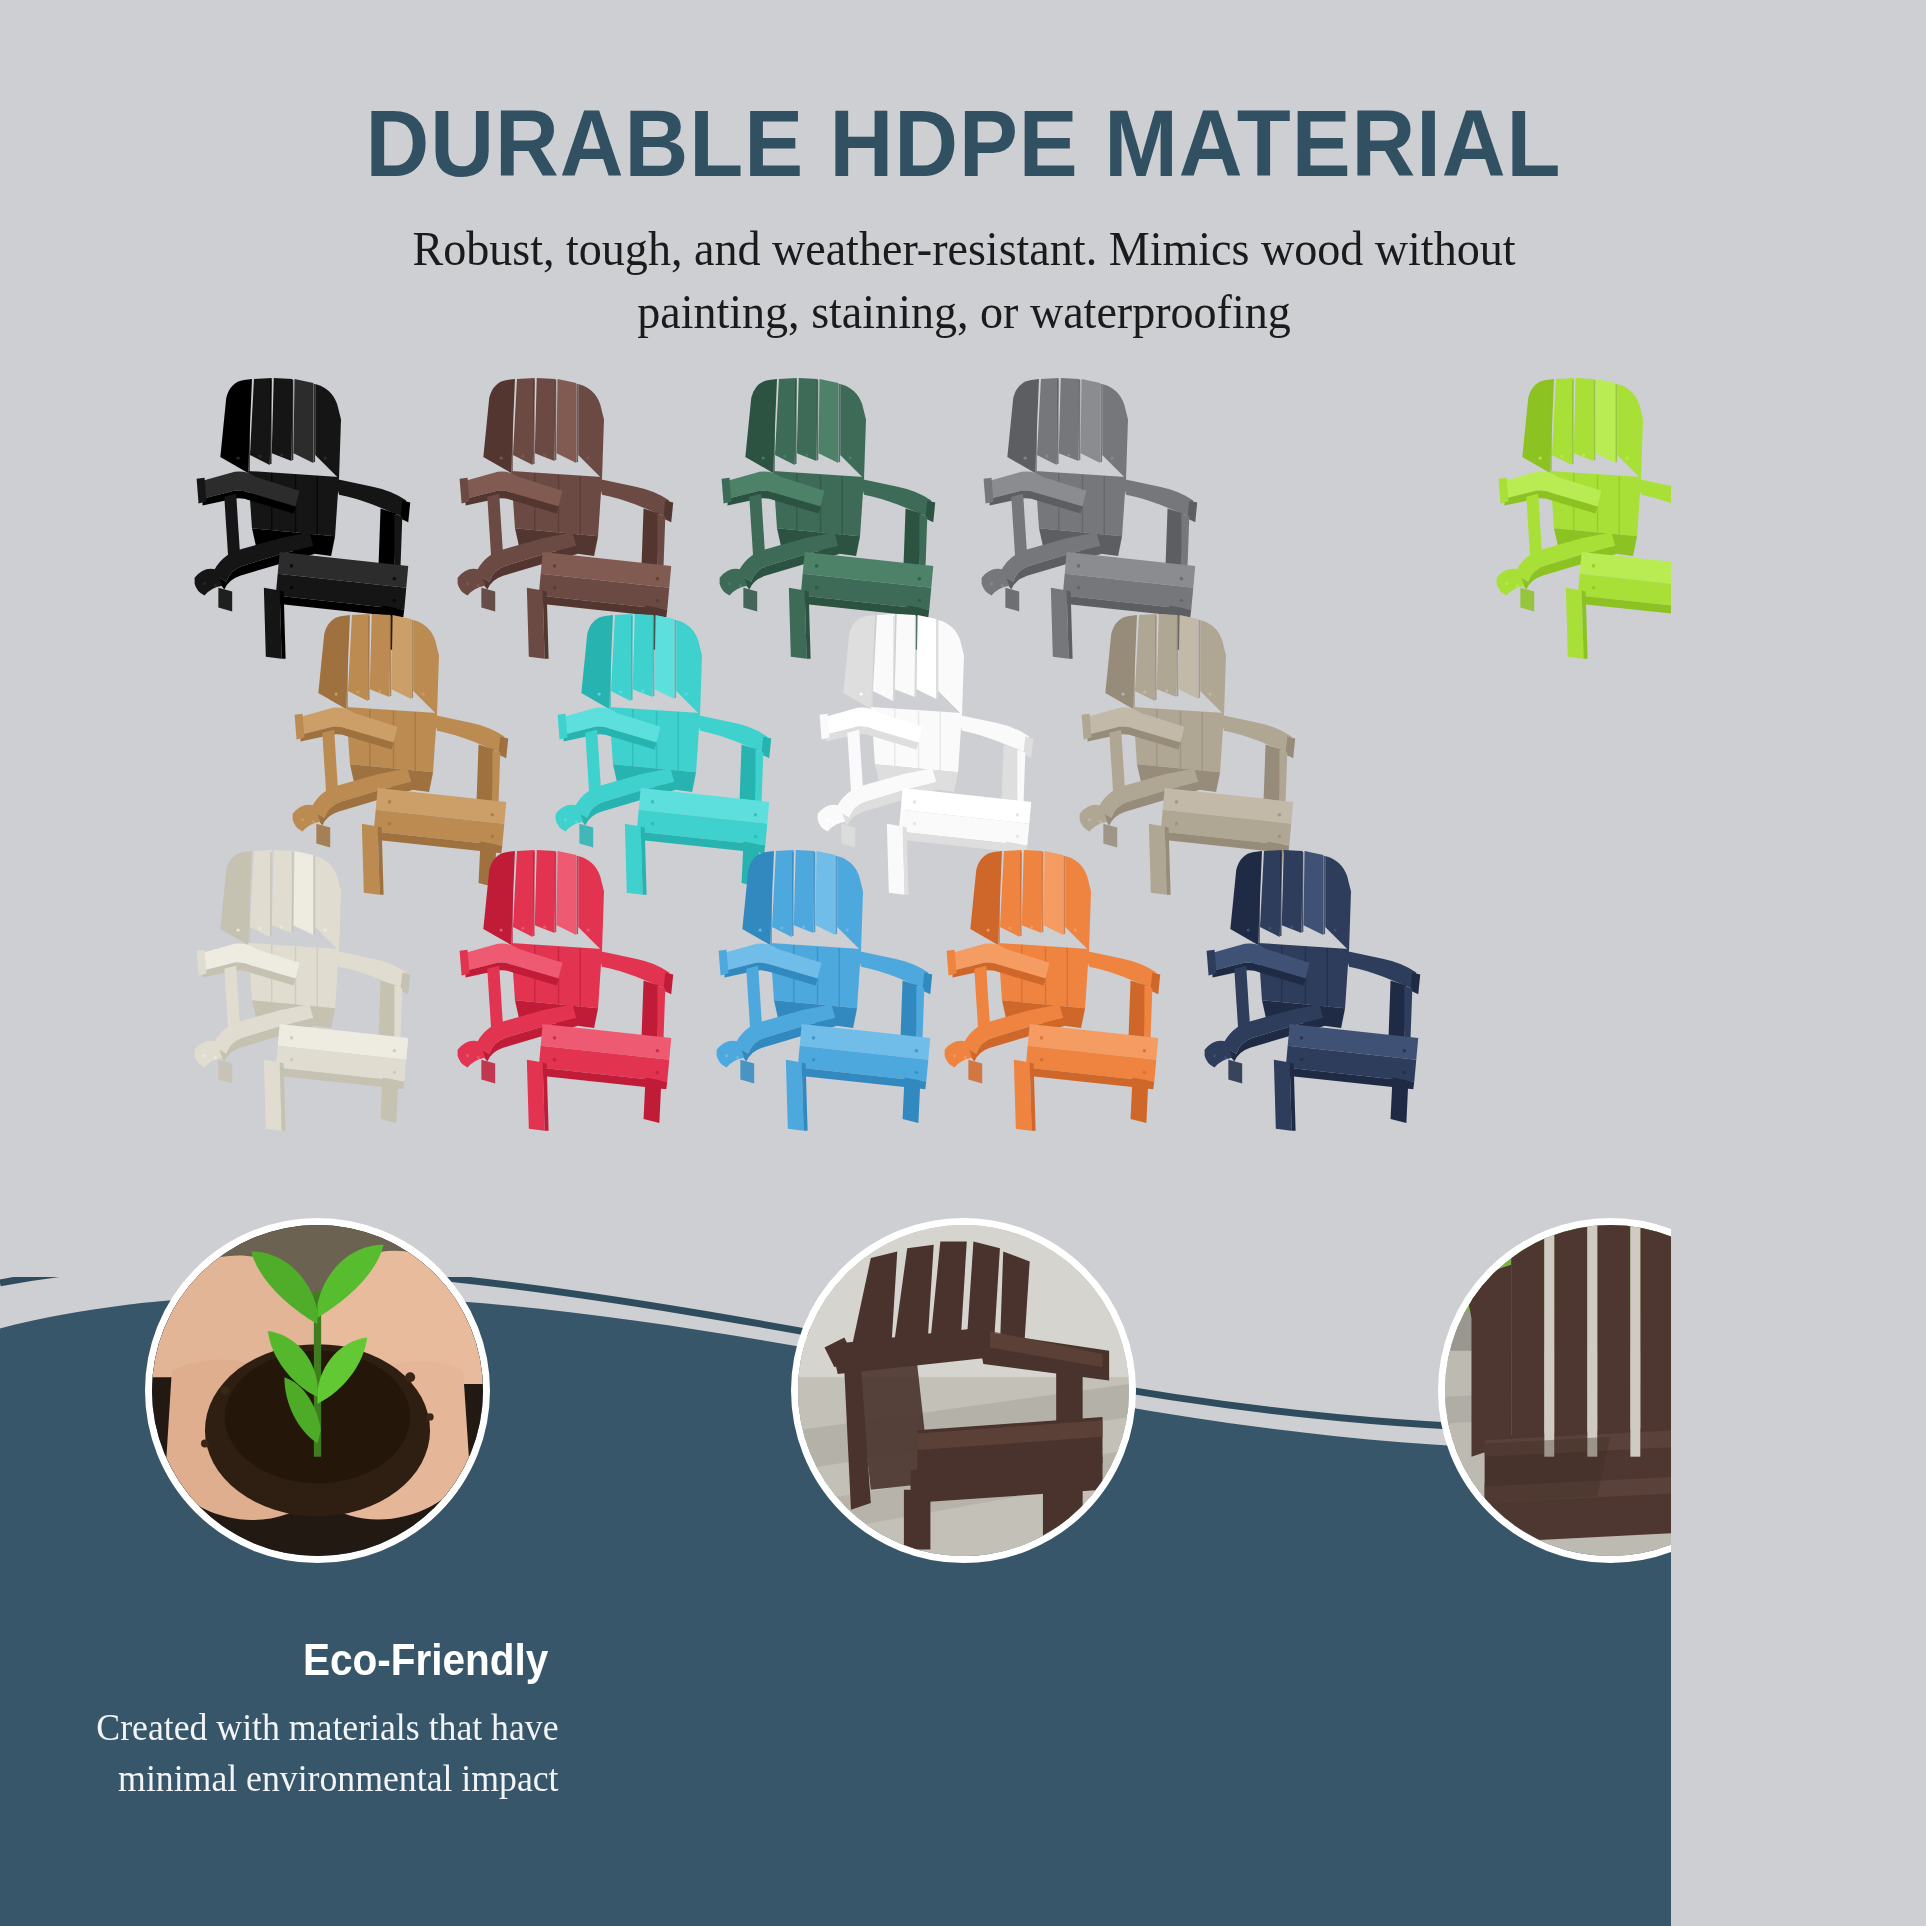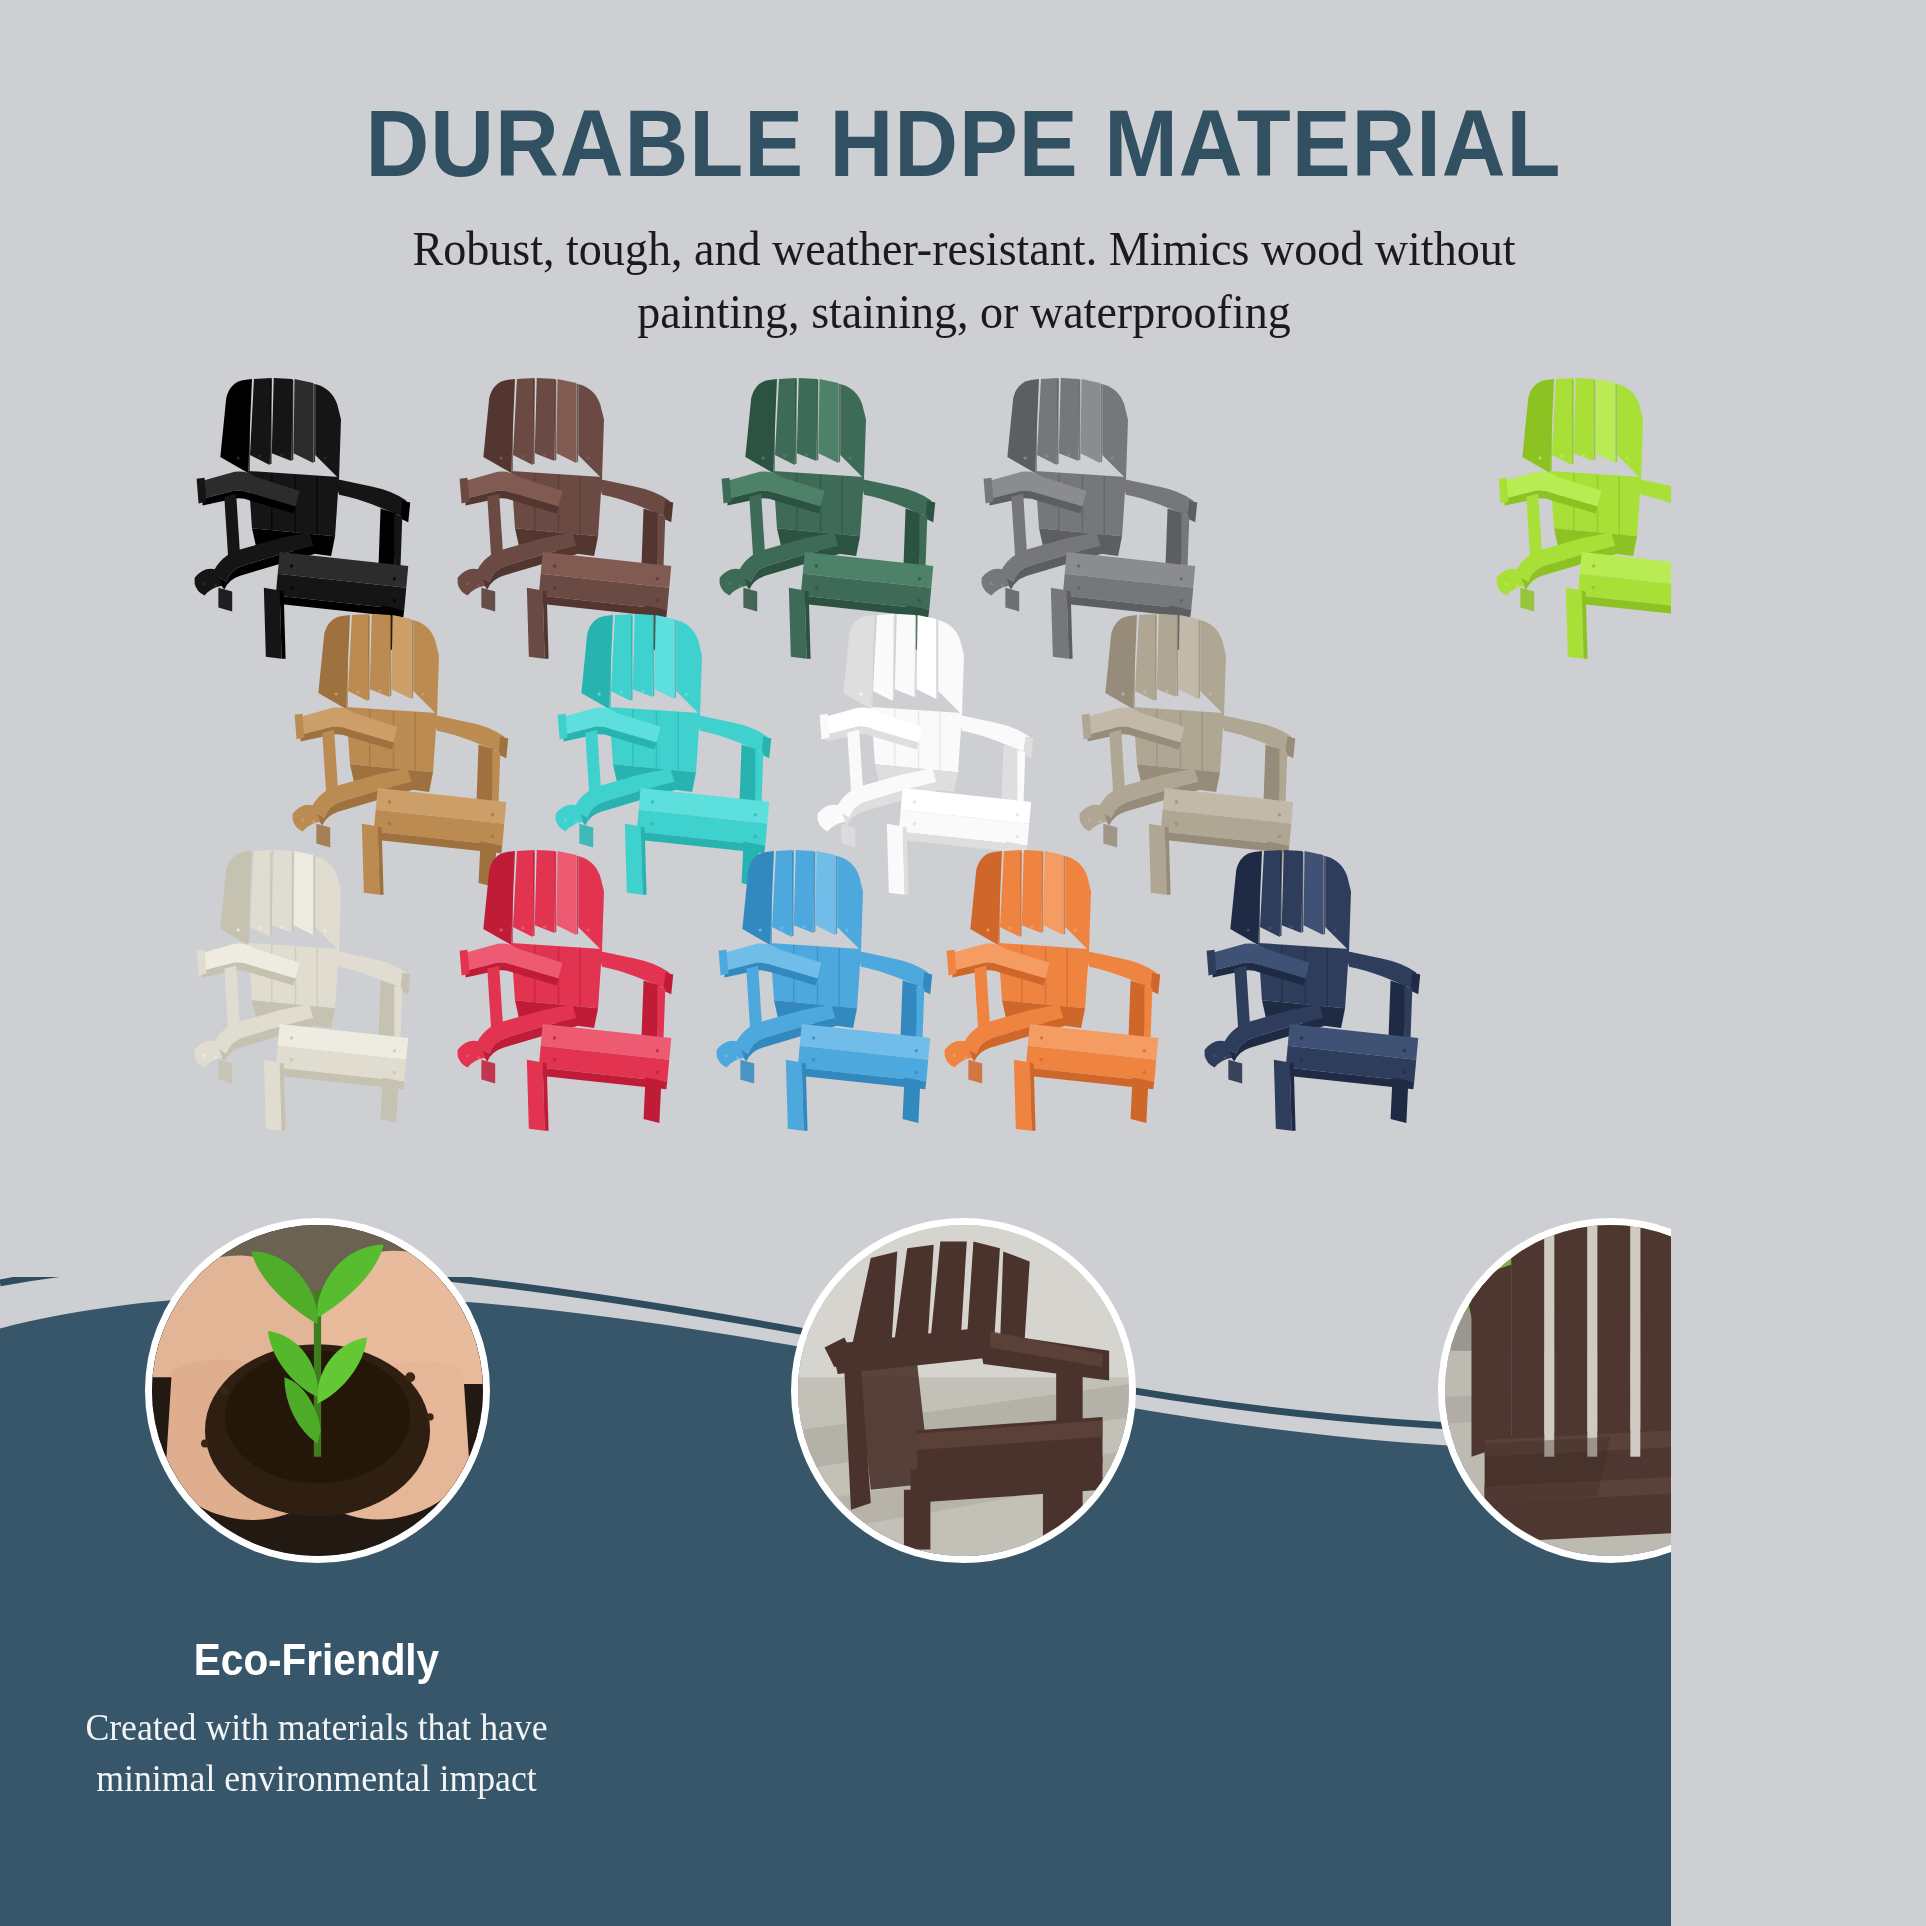--- a/index.html
+++ b/index.html
@@ -1298,21 +1298,21 @@
         <rect x="43" y="0" width="3" height="70"></rect>
         <rect x="56" y="0" width="3" height="70"></rect>
         <rect x="69" y="0" width="3" height="70"></rect>
       </g>
       <g fill="#3c2a24" opacity="0.35">
         <path d="M12,66 L50,64 L46,82 L12,84 Z"></path>
       </g>
     </svg>
   </div>
 
-  <div class="feature-text" style="left:59px;top:1634px;">
+  <div class="feature-text" style="left:59px;top:1634px;text-align:right;">
     <p class="feature-title">Eco-Friendly</p>
     <p class="feature-desc">
       <span>Created with materials that have</span><br>
       <span>minimal environmental impact</span>
     </p>
   </div>
 
 
 
 </div>

